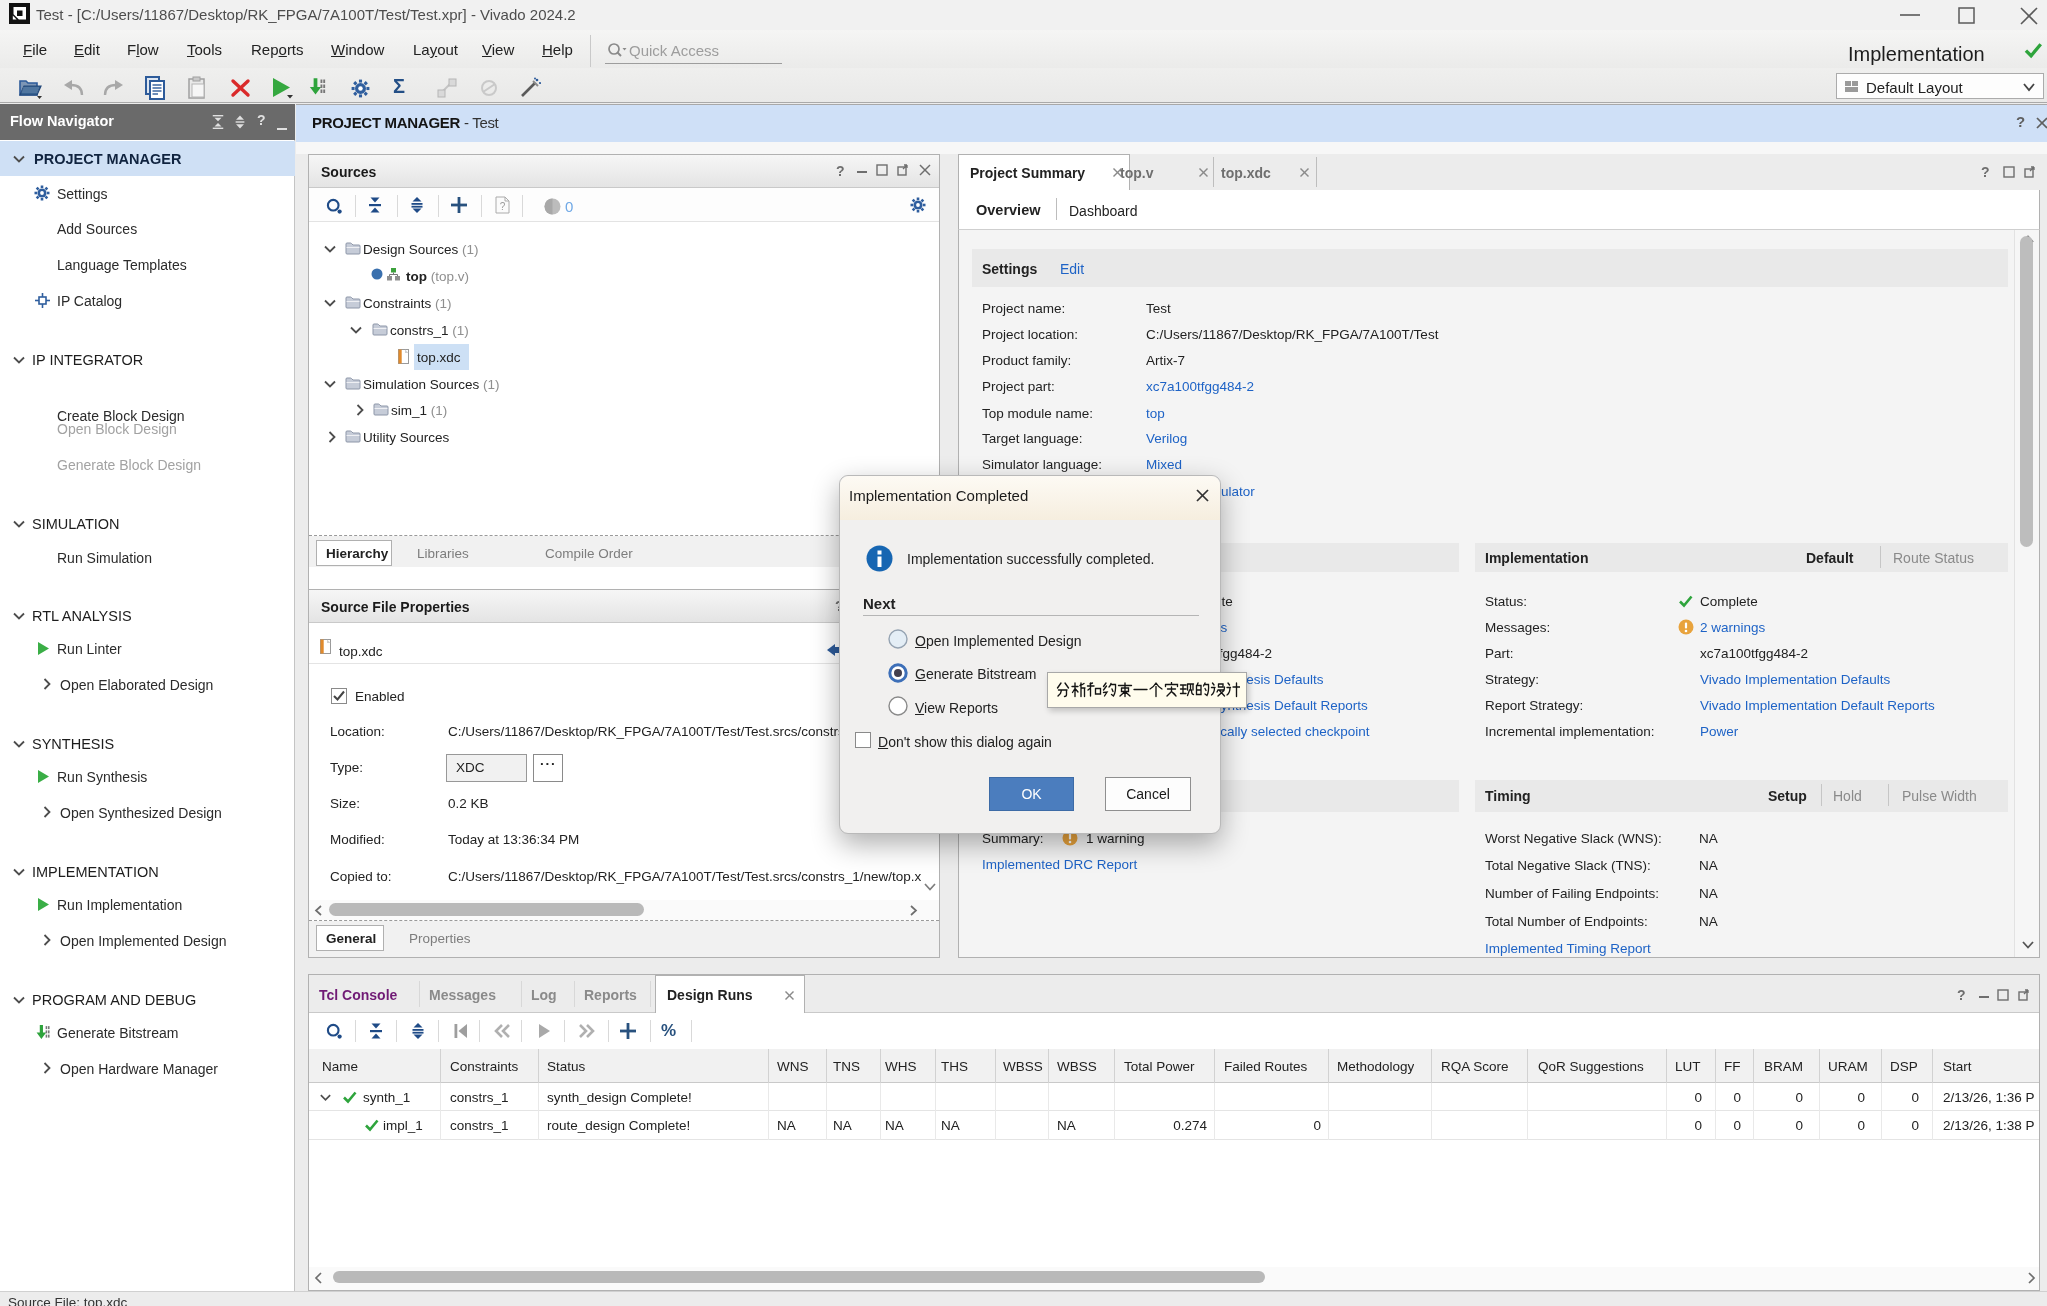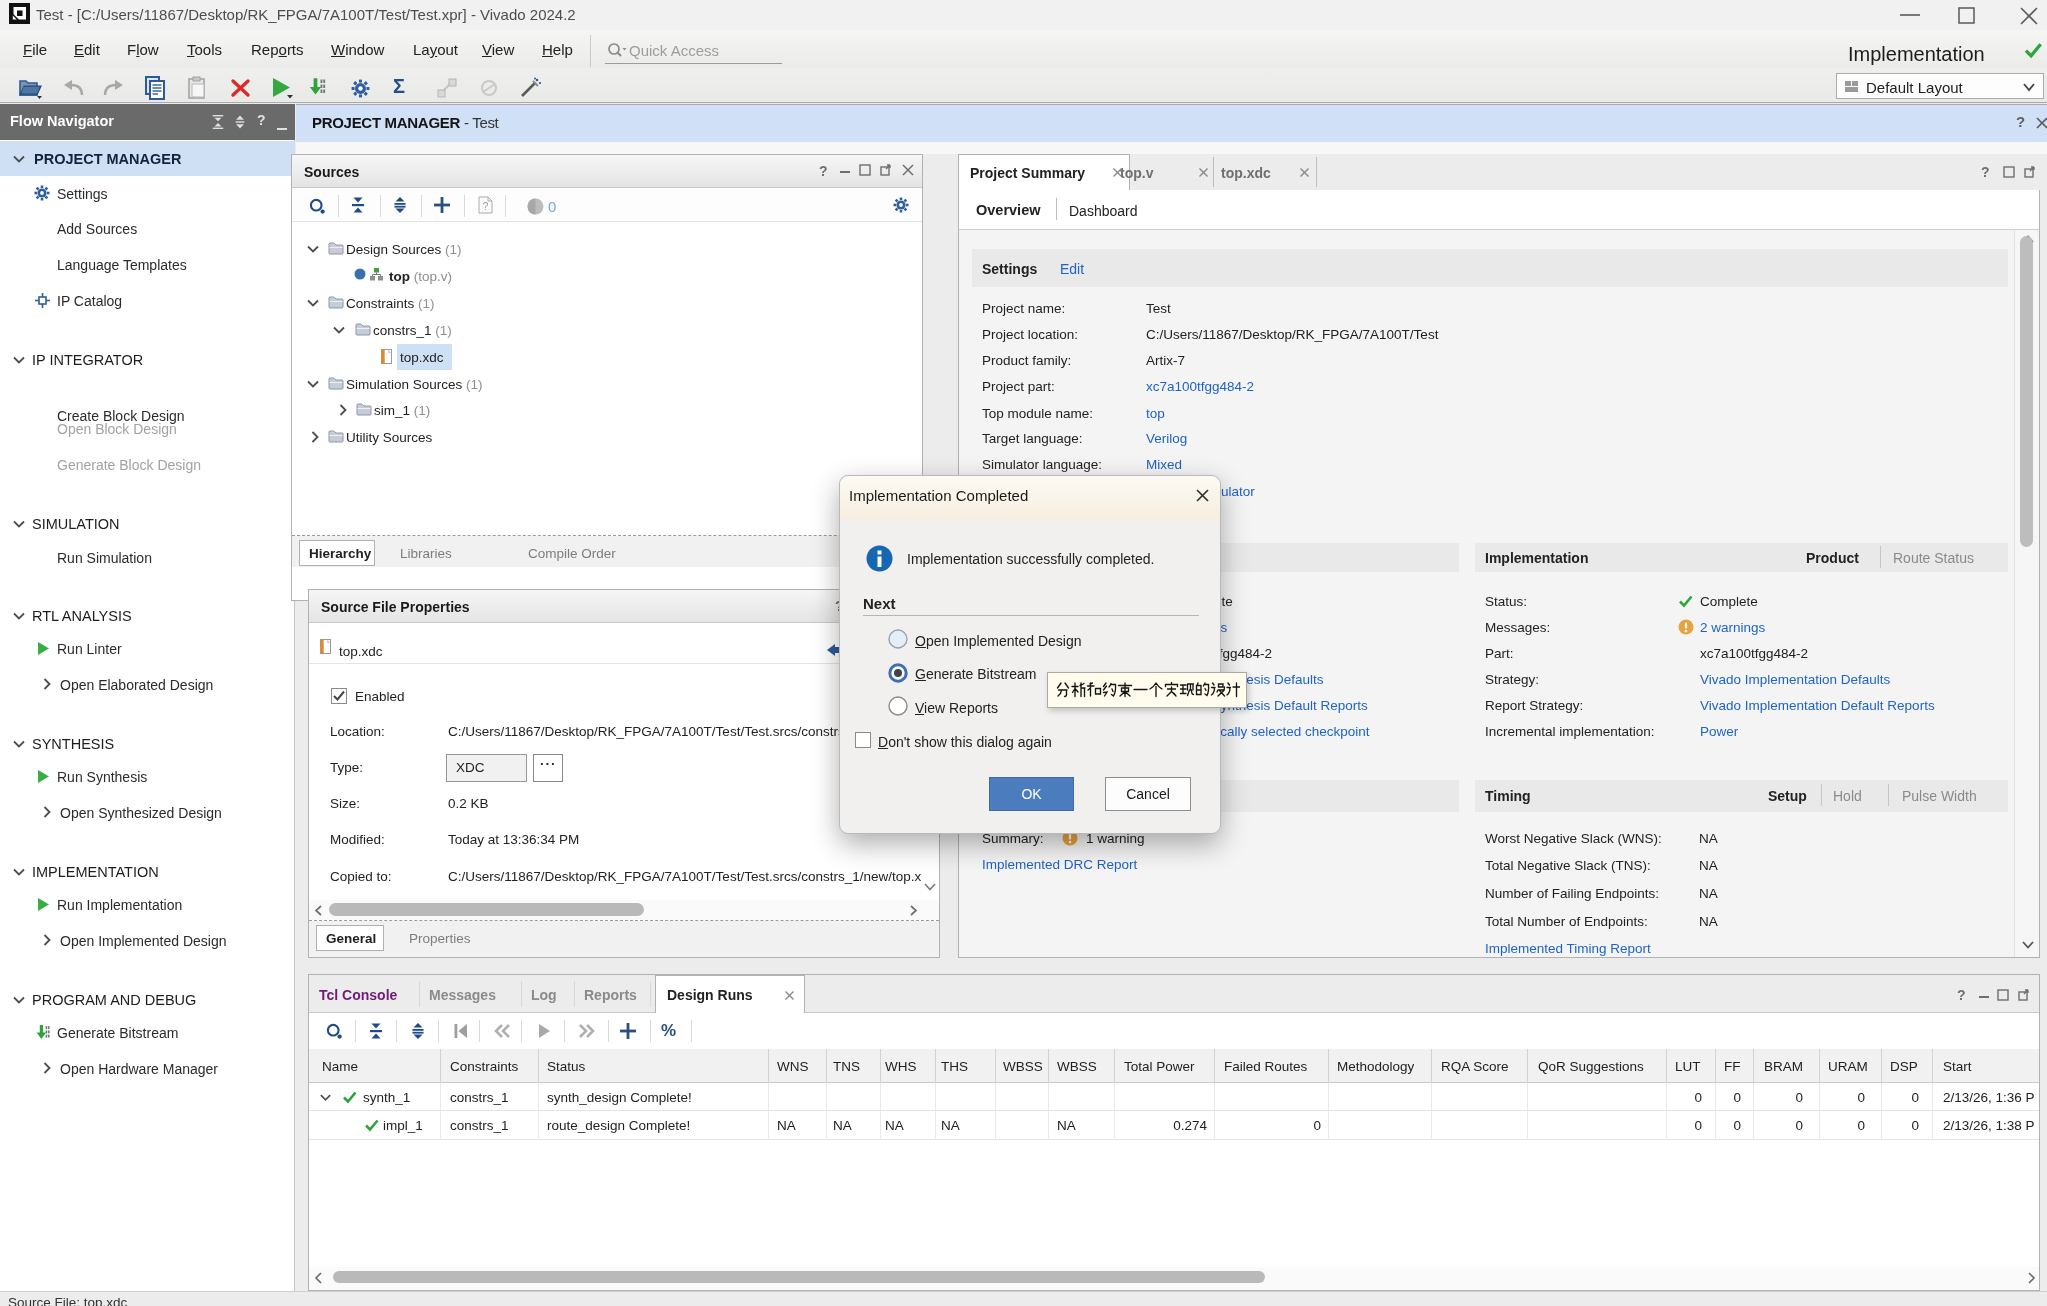--- a/index.html
+++ b/index.html
@@ -318,21 +318,21 @@
 <div class="ab" style="left:296px;top:104px;width:1751px;height:38px;background:#cfe0f7;border-top:1px solid #a8a8a8"></div>
 <div class="ab" style="left:312px;top:114px;font-size:15px;letter-spacing:-0.3px"><span class="b" style="color:#141414">PROJECT MANAGER</span> <span style="color:#333">- Test</span></div>
 <div class="ab" style="left:2016px;top:113px;font-size:15px;color:#5f5f5f;font-weight:bold">?</div>
 <svg class="ab" style="left:2035px;top:116px" width="14" height="14">
     <line x1="2" y1="2" x2="12" y2="12" stroke="#5f5f5f" stroke-width="1.7"></line>
     <line x1="12" y1="2" x2="2" y2="12" stroke="#5f5f5f" stroke-width="1.7"></line>
   </svg>
 
 <div class="ab" style="left:296px;top:142px;width:1751px;height:12px;background:#f7f7f7"></div>
 
-<div class="panel" style="left:291px;top:154px;width:632px;height:447px">
+<div class="panel" style="left:308px;top:154px;width:632px;height:447px">
   <div class="phead">
       <span class="t">Sources</span>
     </div>
   <div class="hic" style="left:527px;font-weight:bold">?</div>
   <div class="ab" style="left:548px;top:16px;width:10px;height:2px;background:#6e6e6e"></div>
   <svg class="ab" style="left:567px;top:9px" width="12" height="12">
       <rect x="1" y="1" width="10" height="10" fill="none" stroke="#6e6e6e" stroke-width="1.4"></rect>
     </svg>
   <svg class="ab" style="left:588px;top:9px" width="12" height="12">
       <rect x="1" y="3" width="8" height="8" fill="none" stroke="#6e6e6e" stroke-width="1.4"></rect>
@@ -562,21 +562,21 @@
     <div class="row" style="left:206px;top:492px">xc7a100tfgg484-2</div>
   <div class="row" style="left:24px;top:518px">Strategy:</div>
     <div class="row lnk" style="left:209px;top:518px">Vivado Synthesis Defaults</div>
   <div class="row" style="left:24px;top:544px">Report Strategy:</div>
     <div class="row lnk" style="left:209px;top:544px">Vivado Synthesis Default Reports</div>
   <div class="row" style="left:24px;top:570px">Incremental synthesis:</div>
     <div class="row lnk" style="left:209px;top:570px">Automatically selected checkpoint</div>
 
   <div class="ab" style="left:517px;top:389px;width:533px;height:29px;background:#e9e9e9"></div>
   <div class="ab b" style="left:527px;top:396px;font-size:14px">Implementation</div>
-  <div class="ab b" style="left:848px;top:396px;font-size:14px">Product</div>
+  <div class="ab b" style="left:848px;top:396px;font-size:14px">Default</div>
   <div class="vln" style="left:922px;top:392px;height:22px;background:#c6c6c6"></div>
   <div class="ab" style="left:935px;top:396px;font-size:14px;color:#8a8a8a">Route Status</div>
   <div class="row" style="left:527px;top:440px">Status:</div>
     <svg class="ab" style="left:720px;top:440px" width="15" height="14" viewBox="0 0 14 14">
       <use href="#check"></use>
     </svg>
     <div class="row" style="left:742px;top:440px">Complete</div>
   <div class="row" style="left:527px;top:466px">Messages:</div>
     <svg class="ab" style="left:720px;top:465px" width="16" height="16" viewBox="0 0 16 16">
       <use href="#warn"></use>

